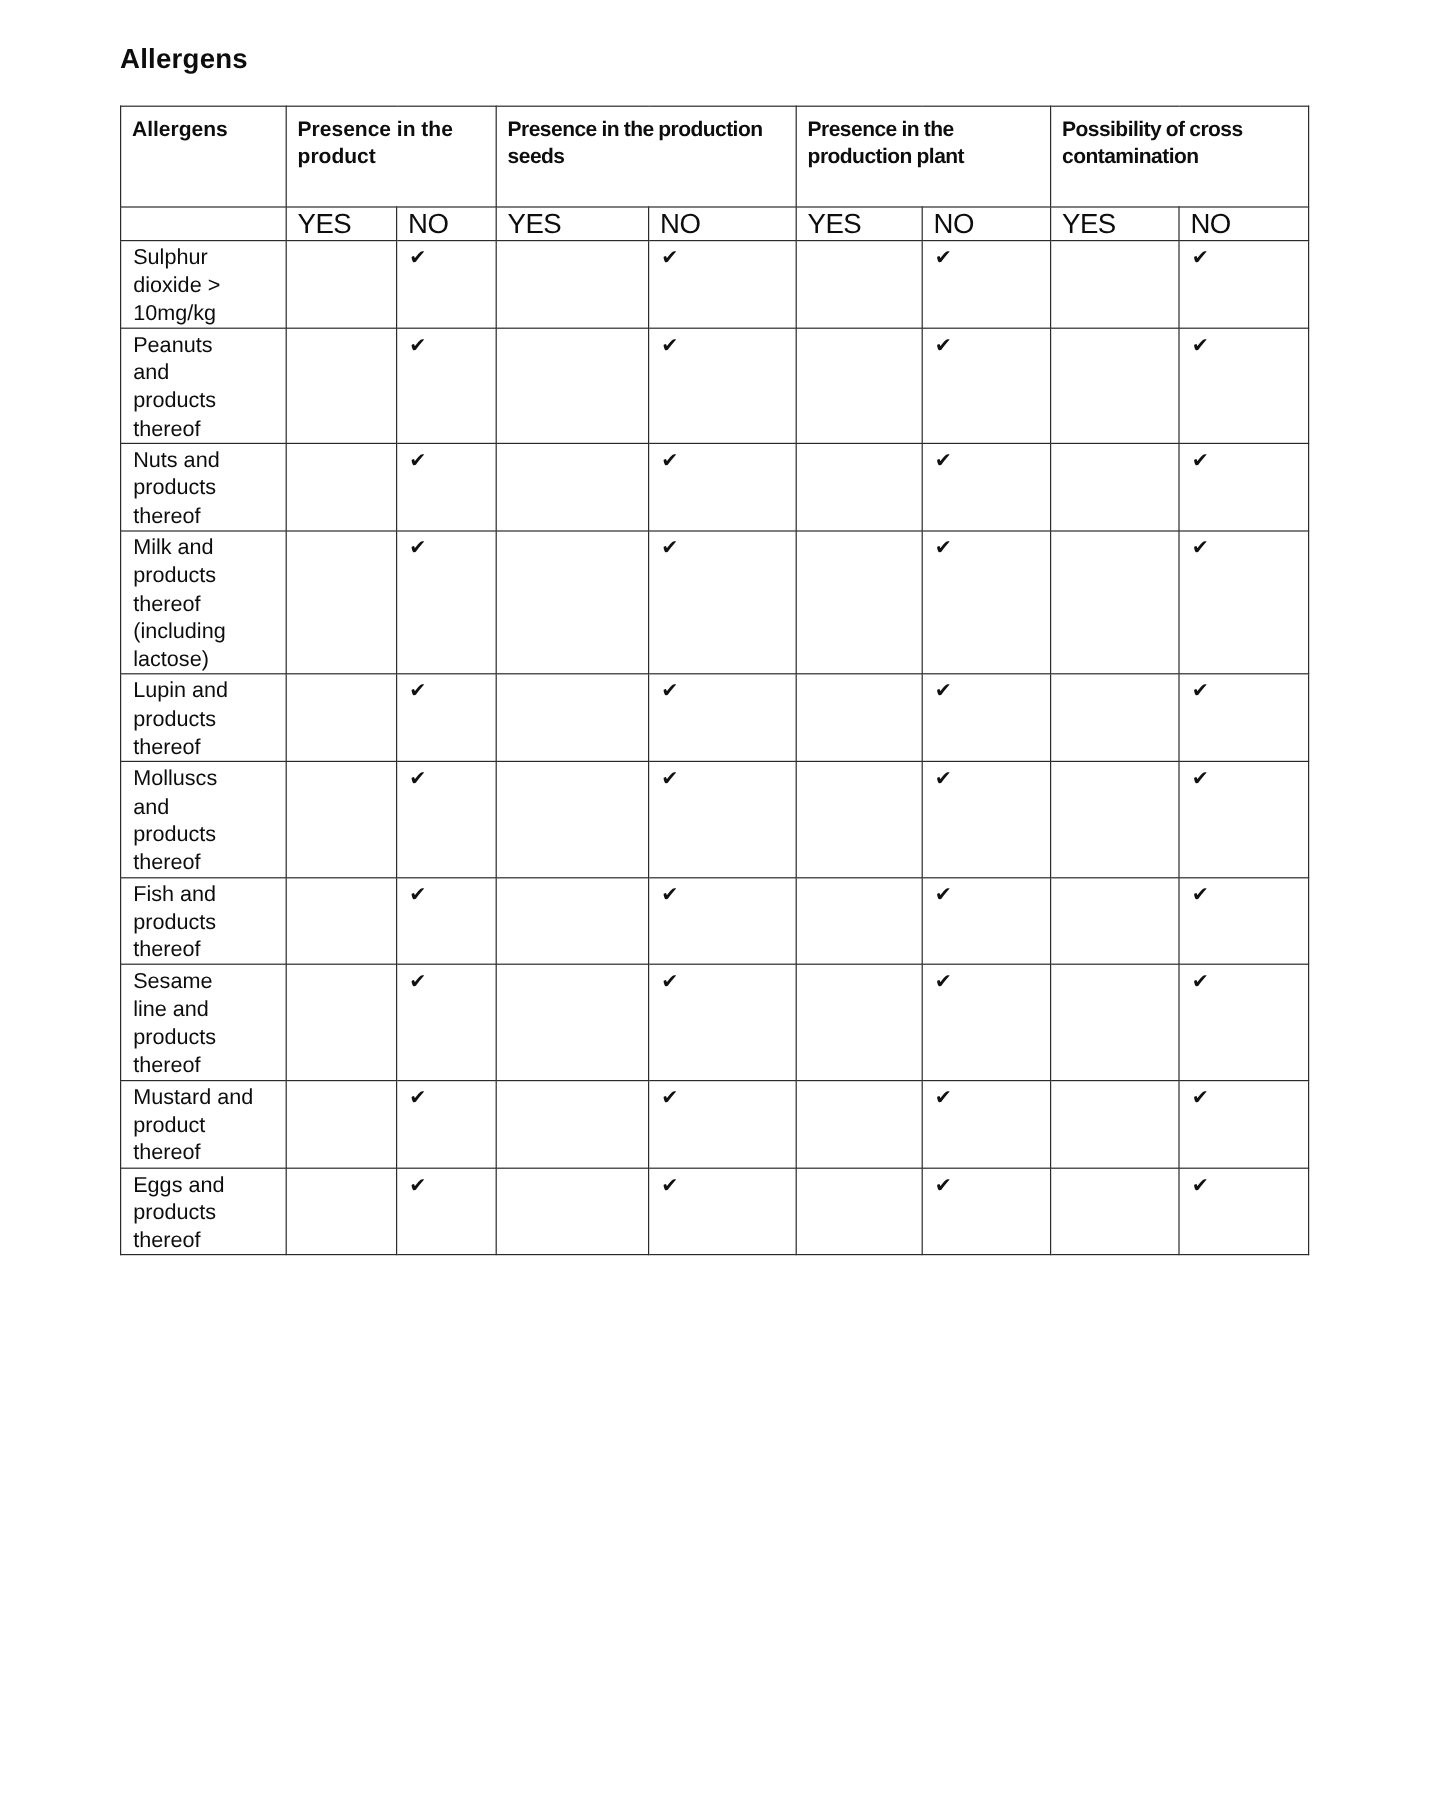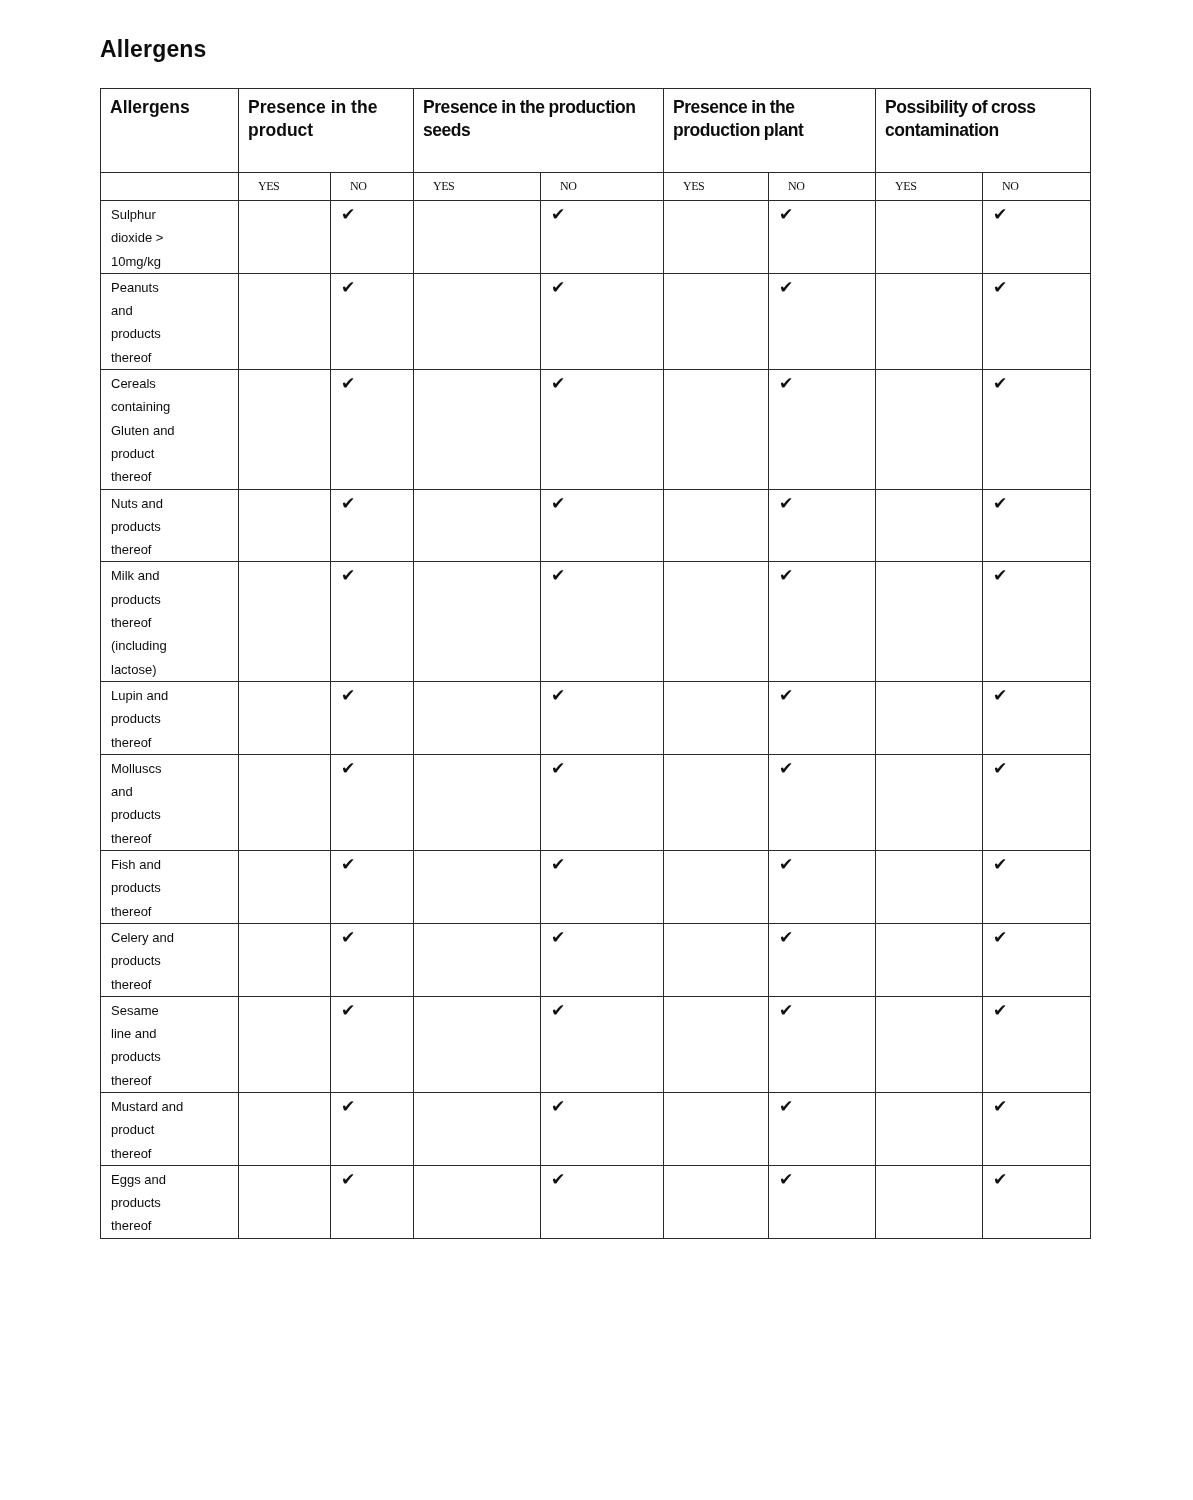--- a/index.html
+++ b/index.html
@@ -52,29 +52,28 @@
     line-height: 23px;
     font-weight: bold;
   }
   
   .font-b {
     letter-spacing: -0.45px;
     word-spacing: -0.5px;
   }
   tr.subheader-row td {
     height: 28px;
-    padding: 2px 6px 0 19px;
-    font-size: 12px;
+    padding: 2px 6px 0 9px;
+    font-size: 23px;
     line-height: 22px;
-    font-family: Liberation Serif, serif;
   }
   td.name-cell {
     white-space: pre-line;
     padding: 2px 6px 0 10px;
-    font-size: 13px;
+    font-size: 18px;
     line-height: 23.3px;
   }
   td.value-cell {
     padding: 2px 6px 0 10px;
     font-size: 17.5px;
     line-height: 23.3px;
   }
   .check {
     font-family: "DejaVu Sans", sans-serif;
     font-weight: bold;
@@ -142,35 +141,20 @@
           <td class="value-cell pair-yes"></td>
           <td class="value-cell pair-no"><span class="check">✔</span></td>
           <td class="value-cell pair-yes"></td>
           <td class="value-cell pair-no"><span class="check">✔</span></td>
           <td class="value-cell pair-yes"></td>
           <td class="value-cell pair-no"><span class="check">✔</span></td>
           <td class="value-cell pair-yes"></td>
           <td class="value-cell pair-no"><span class="check">✔</span></td>
         </tr>
         <tr>
-          <td class="name-cell">Cereals
-containing
-Gluten and
-product
-thereof</td>
-          <td class="value-cell pair-yes"></td>
-          <td class="value-cell pair-no"><span class="check">✔</span></td>
-          <td class="value-cell pair-yes"></td>
-          <td class="value-cell pair-no"><span class="check">✔</span></td>
-          <td class="value-cell pair-yes"></td>
-          <td class="value-cell pair-no"><span class="check">✔</span></td>
-          <td class="value-cell pair-yes"></td>
-          <td class="value-cell pair-no"><span class="check">✔</span></td>
-        </tr>
-        <tr>
           <td class="name-cell">Nuts and
 products
 thereof</td>
           <td class="value-cell pair-yes"></td>
           <td class="value-cell pair-no"><span class="check">✔</span></td>
           <td class="value-cell pair-yes"></td>
           <td class="value-cell pair-no"><span class="check">✔</span></td>
           <td class="value-cell pair-yes"></td>
           <td class="value-cell pair-no"><span class="check">✔</span></td>
           <td class="value-cell pair-yes"></td>
@@ -213,33 +197,20 @@
           <td class="value-cell pair-no"><span class="check">✔</span></td>
           <td class="value-cell pair-yes"></td>
           <td class="value-cell pair-no"><span class="check">✔</span></td>
           <td class="value-cell pair-yes"></td>
           <td class="value-cell pair-no"><span class="check">✔</span></td>
           <td class="value-cell pair-yes"></td>
           <td class="value-cell pair-no"><span class="check">✔</span></td>
         </tr>
         <tr>
           <td class="name-cell">Fish and
-products
-thereof</td>
-          <td class="value-cell pair-yes"></td>
-          <td class="value-cell pair-no"><span class="check">✔</span></td>
-          <td class="value-cell pair-yes"></td>
-          <td class="value-cell pair-no"><span class="check">✔</span></td>
-          <td class="value-cell pair-yes"></td>
-          <td class="value-cell pair-no"><span class="check">✔</span></td>
-          <td class="value-cell pair-yes"></td>
-          <td class="value-cell pair-no"><span class="check">✔</span></td>
-        </tr>
-        <tr>
-          <td class="name-cell">Celery and
 products
 thereof</td>
           <td class="value-cell pair-yes"></td>
           <td class="value-cell pair-no"><span class="check">✔</span></td>
           <td class="value-cell pair-yes"></td>
           <td class="value-cell pair-no"><span class="check">✔</span></td>
           <td class="value-cell pair-yes"></td>
           <td class="value-cell pair-no"><span class="check">✔</span></td>
           <td class="value-cell pair-yes"></td>
           <td class="value-cell pair-no"><span class="check">✔</span></td>

